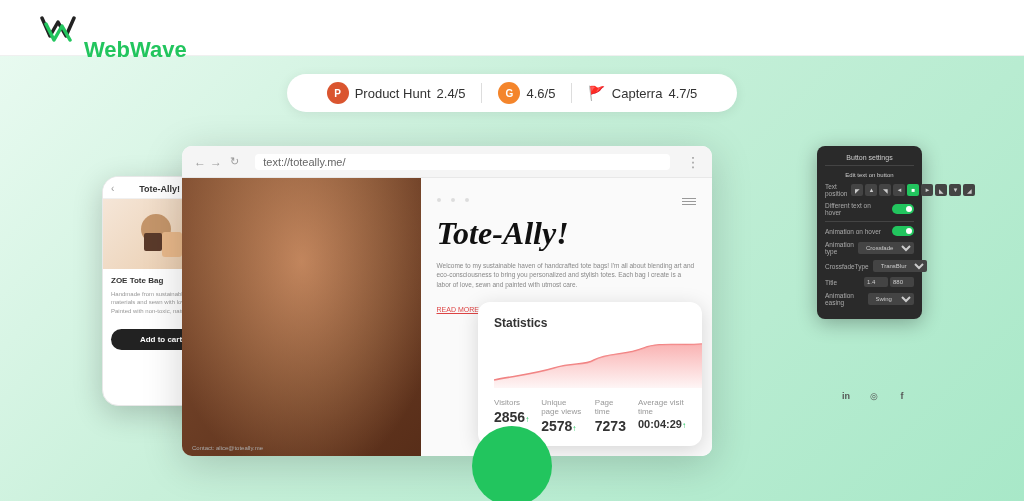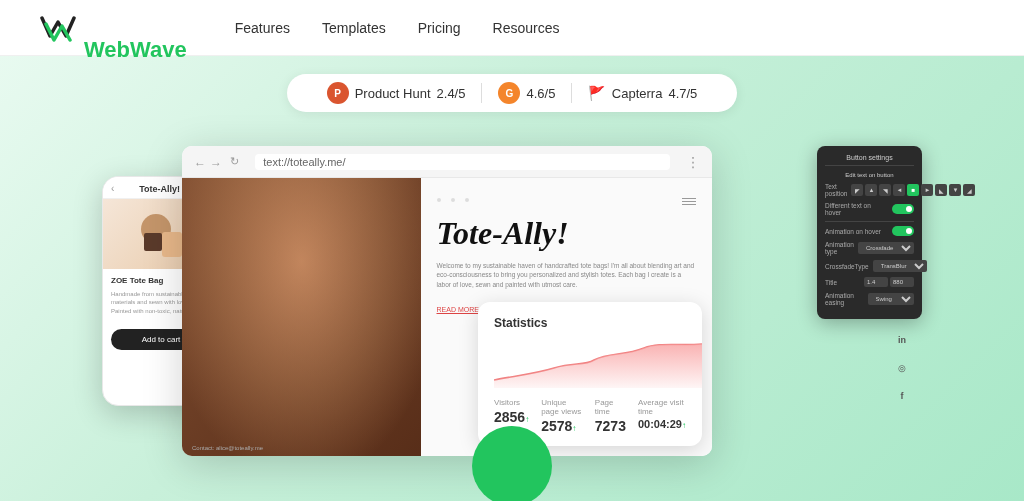--- a/index.html
+++ b/index.html
@@ -399,20 +399,21 @@
       margin: 8px;
       background: #222;
       color: #fff;
       border: none;
       border-radius: 20px;
       width: calc(100% - 16px);
       padding: 6px;
       font-size: 8px;
       text-align: center;
       cursor: pointer;
+      font-weight: bold;
     }
 
     
     .settings-panel {
       position: absolute;
       top: 30px;
       right: 0;
       width: 105px;
       background: #2a2a2a;
       border-radius: 8px;
@@ -498,21 +499,21 @@
       border-radius: 2px;
       border: none;
     }
 
     
     .social-icons {
       position: absolute;
       right: 10px;
       bottom: 80px;
       display: flex;
-      flex-direction: column;
+      flex-direction: row;
       gap: 8px;
     }
     .social-icon {
       width: 20px;
       height: 20px;
       display: flex;
       align-items: center;
       justify-content: center;
       color: #666;
       font-size: 12px;
@@ -536,26 +537,20 @@
 
 <nav>
   <div class="nav-logo">
     <svg class="nav-logo-icon" viewBox="0 0 36 28" fill="none" xmlns="http://www.w3.org/2000/svg">
       <path d="M2 4 L10 22 L18 8 L26 22 L34 4" stroke="#222" stroke-width="3.5" stroke-linecap="round" stroke-linejoin="round" fill="none"></path>
       <path d="M6 10 L14 26 L22 12 L30 26" stroke="#22c55e" stroke-width="3.5" stroke-linecap="round" stroke-linejoin="round" fill="none"></path>
     </svg>
     <span class="nav-logo-text">
       <span>Web</span><span style="color:#22c55e">Wave</span>
     </span>
-  </div>
-  <div class="nav-links">
-    <a class="nav-link">Features</a>
-    <a class="nav-link">Templates</a>
-    <a class="nav-link">Pricing</a>
-    <a class="nav-link">Resources</a>
   </div>
 </nav>
 
 <div class="hero">
 
   <div class="ratings-bar">
     <div class="rating-item">
       <div class="rating-badge badge-ph">P</div>
       <span>Product Hunt</span>
       <span>2.4/5</span>

